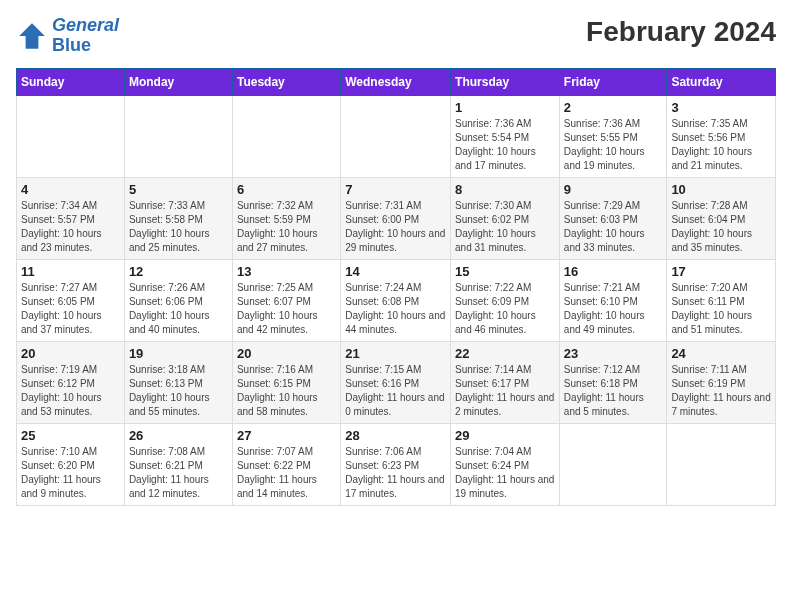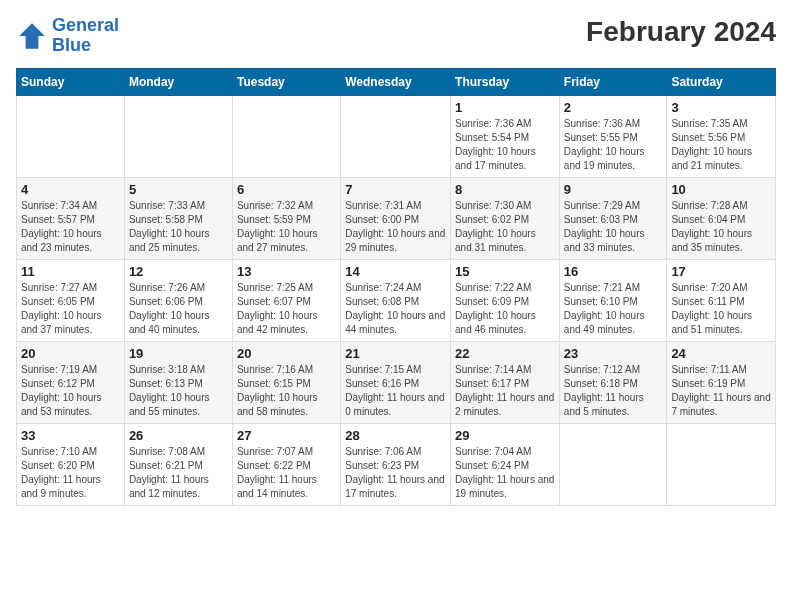--- a/index.html
+++ b/index.html
@@ -22,20 +22,21 @@
       gap: 4px;
     }
     .logo-text {
       font-size: 18px;
       font-weight: bold;
       color: #333;
       line-height: 1.1;
     }
     .logo-text span {
       color: #2a6db5;
+      font-style: italic;
     }
     .logo-icon {
       width: 32px;
       height: 32px;
     }
     .title-area {
       text-align: right;
     }
     .main-title {
       font-size: 28px;
@@ -45,21 +46,21 @@
     .subtitle {
       font-size: 16px;
       color: #555;
     }
     table {
       width: 100%;
       border-collapse: collapse;
       font-size: 11px;
     }
     thead tr {
-      background-color: #0369a1;
+      background-color: #6d28d9;
       color: #fff;
     }
     thead th {
       padding: 6px 4px;
       text-align: left;
       font-size: 12px;
       font-weight: bold;
       border: 1px solid #1a5aa0;
     }
     tbody tr {
@@ -272,21 +273,21 @@
         </td>
         <td>
           <div class="day-num">24</div>
           <div class="day-info">Sunrise: 7:11 AM
 Sunset: 6:19 PM
 Daylight: 11 hours and 7 minutes.</div>
         </td>
       </tr>
       <tr>
         <td>
-          <div class="day-num">33</div>
+          <div class="day-num">25</div>
           <div class="day-info">Sunrise: 7:10 AM
 Sunset: 6:20 PM
 Daylight: 11 hours and 9 minutes.</div>
         </td>
         <td>
           <div class="day-num">26</div>
           <div class="day-info">Sunrise: 7:08 AM
 Sunset: 6:21 PM
 Daylight: 11 hours and 12 minutes.</div>
         </td>

